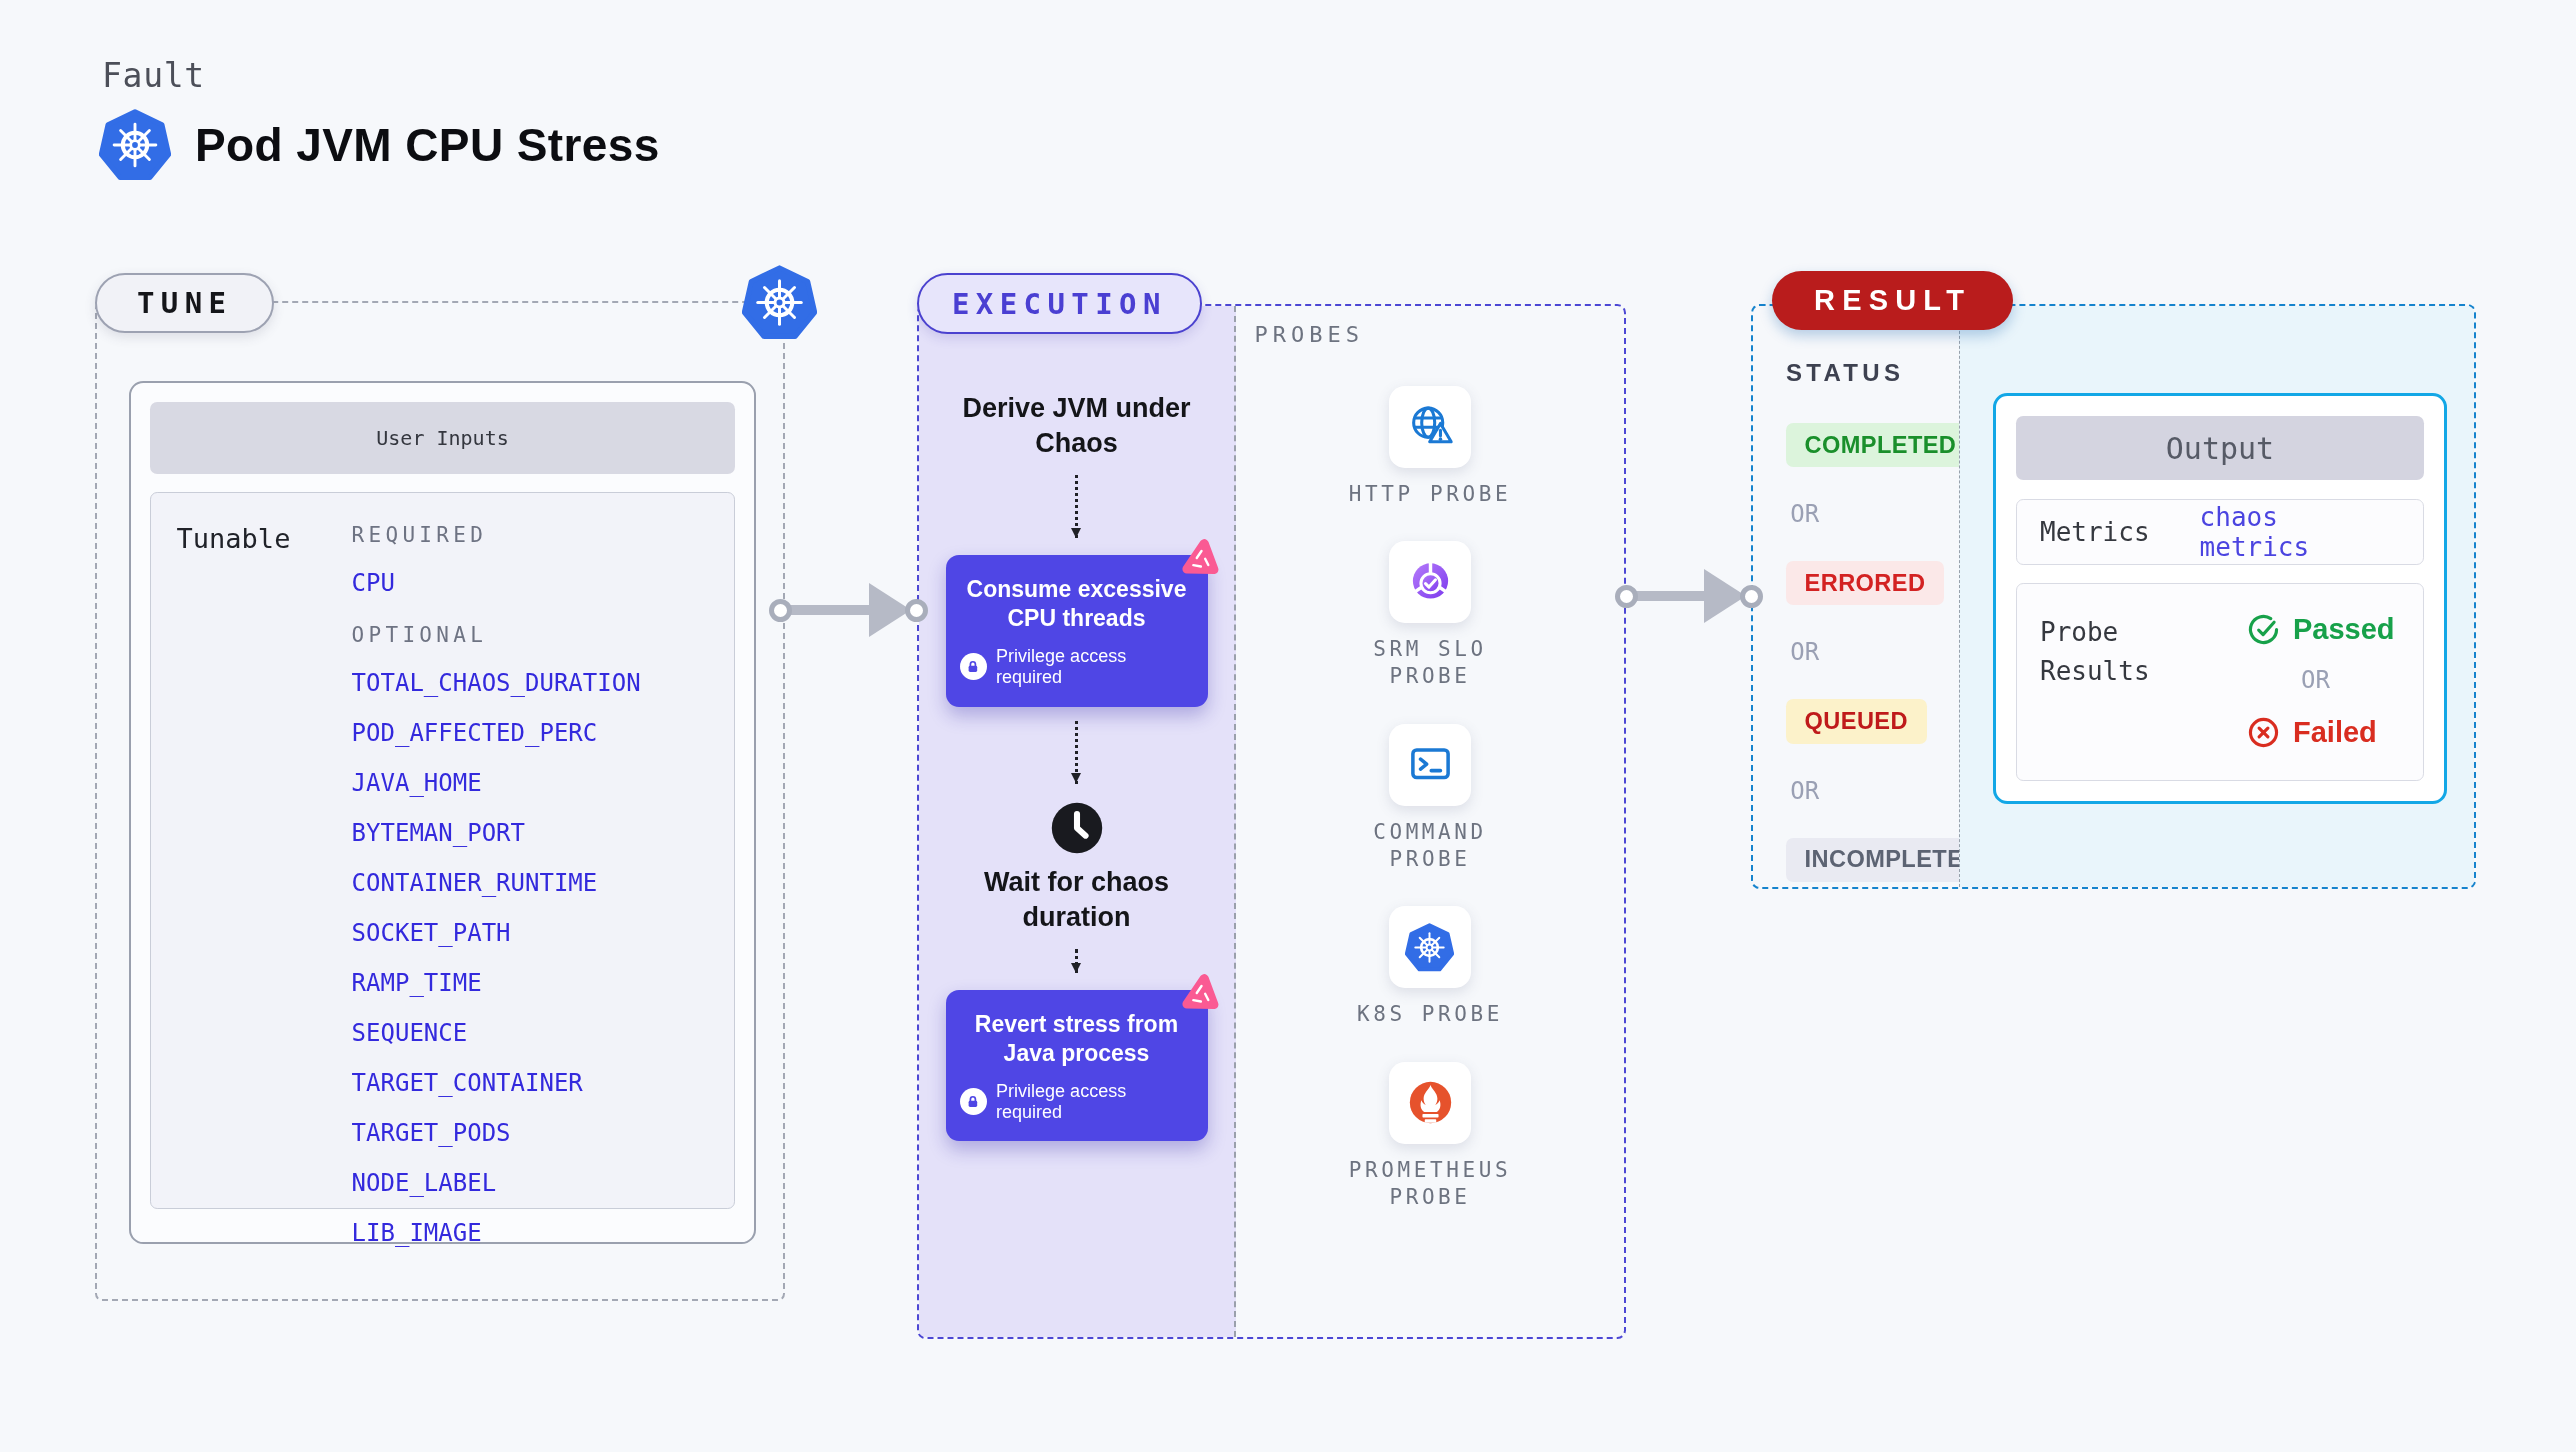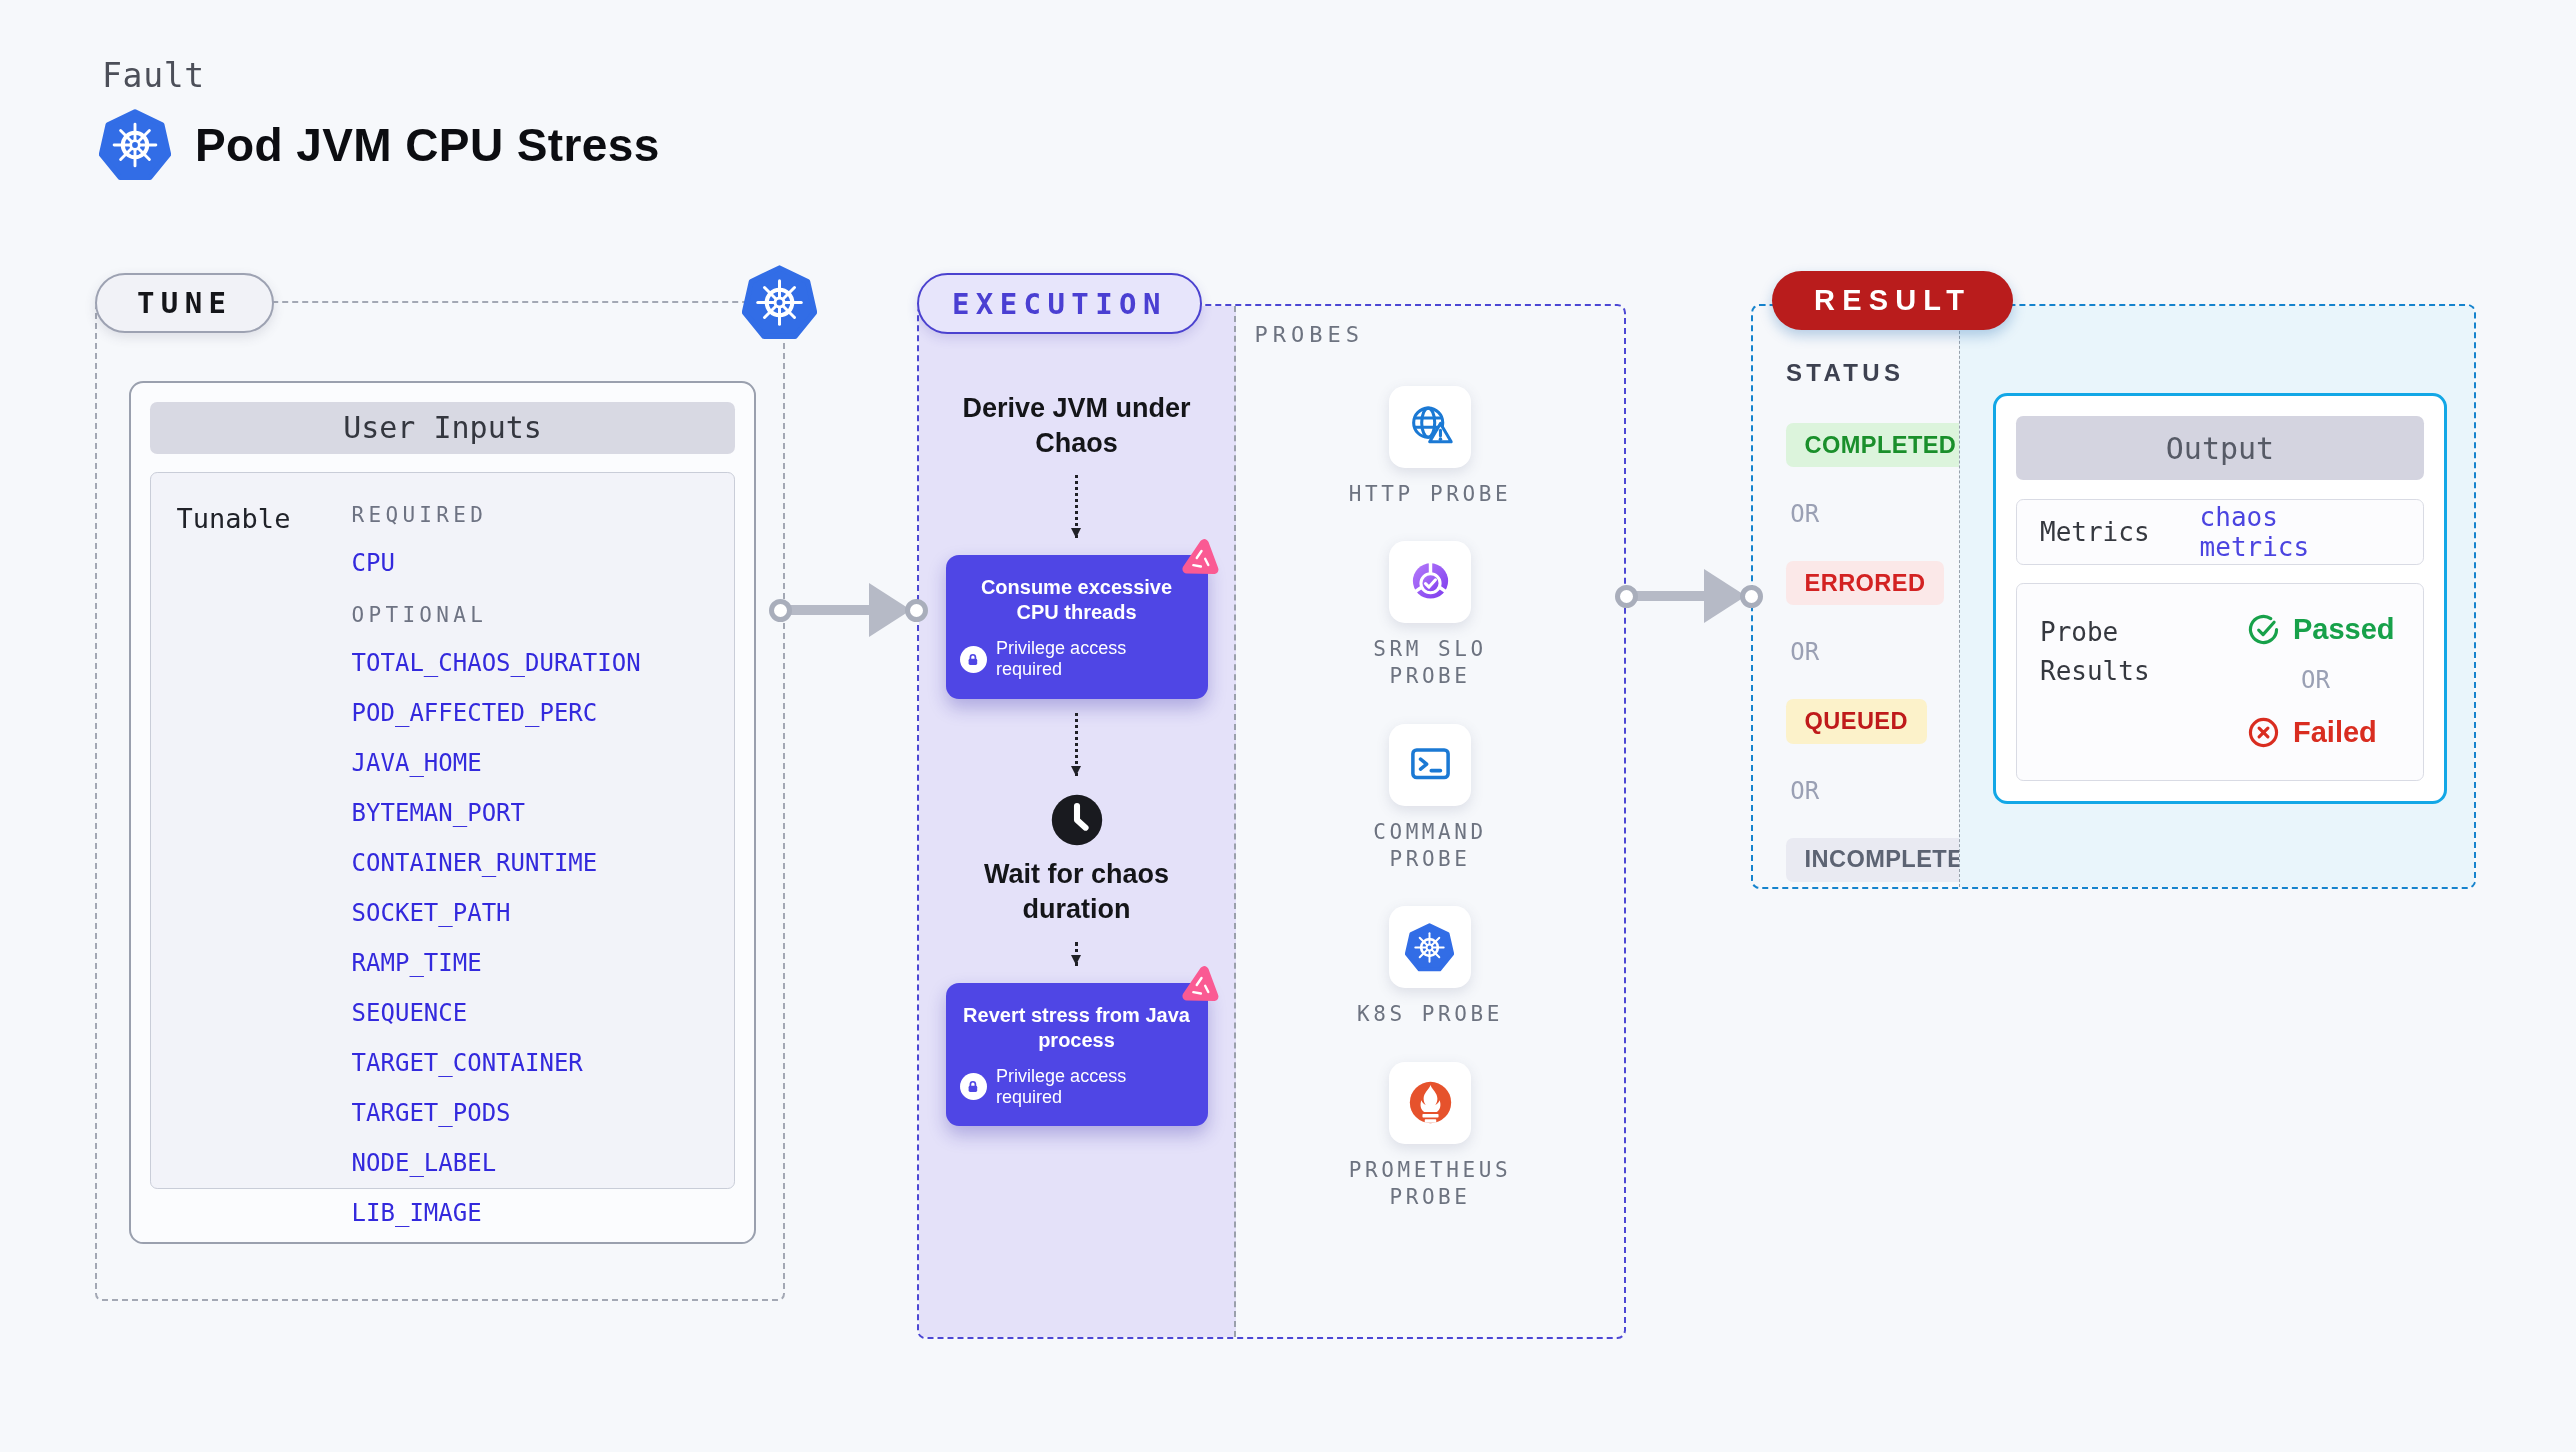--- a/index.html
+++ b/index.html
@@ -32,22 +32,22 @@
     box-shadow:0 5.7px 13px rgba(10,90,170,.28);}
 
   
   .tune-box{position:absolute;left:95px;top:301px;width:686px;height:996px;
     border:2.1px dashed #a3a8b4;border-radius:7.2px;}
   .tune-k8s{position:absolute;left:742px;top:265px;width:75px;height:75px;z-index:4;}
   .tune-k8s svg{width:100%;height:100%;}
 
   .inputs-card{position:absolute;left:129px;top:381px;width:627px;height:863px;box-sizing:border-box;
     background:#fbfcfe;border:2.9px solid #9aa0ae;border-radius:14.3px;padding:18.6px;}
-  .inputs-header{background:#d8d9e3;border-radius:7.2px;height:52px;display:flex;align-items:center;
-    justify-content:center;font-size:30px;color:#34373f;}
+  .inputs-header{background:#d8d9e3;border-radius:7.2px;height:72px;display:flex;align-items:center;
+    justify-content:center;font-size:20px;color:#34373f;}
   .inputs-body{margin-top:18.6px;background:#f2f3f9;border:1.4px solid #c9cdd8;border-radius:7.2px;
     height:717px;box-sizing:border-box;padding:30px 11.5px 14.3px 26px;display:flex;}
   .tunable{font-size:27px;color:#202229;width:175px;flex:0 0 auto;}
   .params{display:flex;flex-direction:column;gap:22px;}
   .param-group{font-size:21px;letter-spacing:4.3px;color:#6e7383;font-weight:500;}
   .param-group.opt{margin-top:4.3px;}
   .param{font-size:24px;font-weight:500;color:#3329dd;}
 
   
   .flow-arrow{position:absolute;height:54px;z-index:5;}
@@ -80,21 +80,21 @@
   .flow-label{font-weight:700;font-size:27px;color:#141519;text-align:center;line-height:1.3;width:251px;}
   .flow-label.wait{width:222px;margin-top:10px;}
   .dotted-connector{width:0;border-left:3.6px dotted #202127;position:relative;margin:14.3px 0 17px;}
   .dotted-connector.c1{height:63px;}
   .dotted-connector.c2{height:63px;}
   .dotted-connector.c3{height:24px;}
   .dotted-connector::after{content:"";position:absolute;left:-7.2px;bottom:-4.3px;
     border:5.7px solid transparent;border-top:10px solid #202127;}
   .chaos-node{width:262px;box-sizing:border-box;background:#4f46e5;border-radius:13px;
     padding:20px 14.3px 18.6px;color:#fff;position:relative;box-shadow:0 8.6px 18.6px rgba(40,30,160,.28);}
-  .node-title{font-weight:700;font-size:20px;line-height:1.25;text-align:center;}
+  .node-title{font-weight:700;font-size:23px;line-height:1.25;text-align:center;}
   .priv{display:flex;align-items:center;justify-content:center;gap:9.3px;margin-top:13px;}
   .priv-circle{width:27px;height:27px;border-radius:50%;background:#fff;display:flex;
     align-items:center;justify-content:center;flex:0 0 auto;}
   .priv-circle svg{width:15.8px;height:15.8px;}
   .priv-text{font-size:18px;color:#fff;}
   .chaos-pink{position:absolute;top:-18.6px;right:-14.3px;width:42px;height:42px;}
   .chaos-pink svg{width:100%;height:100%;}
   .clock{width:54px;height:54px;display:inline-flex;}
   .clock svg{width:100%;height:100%;}
 

